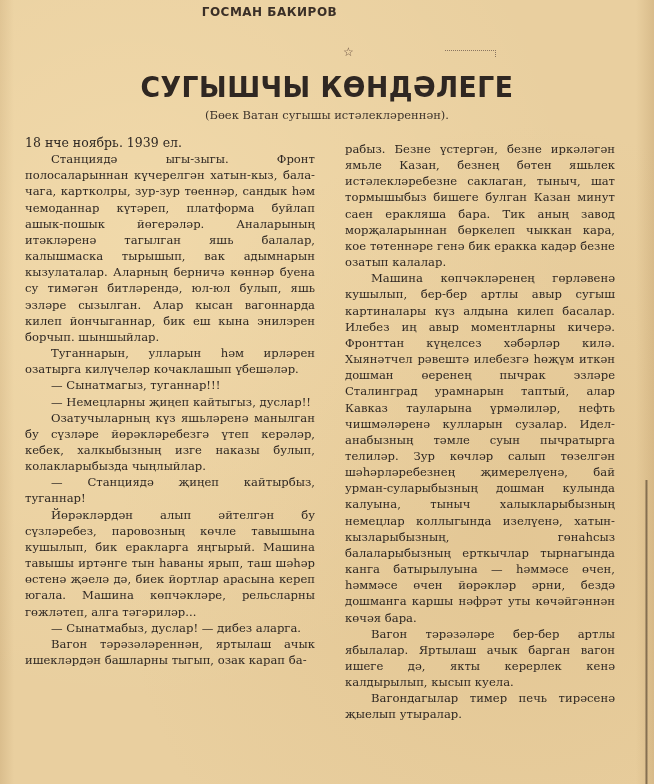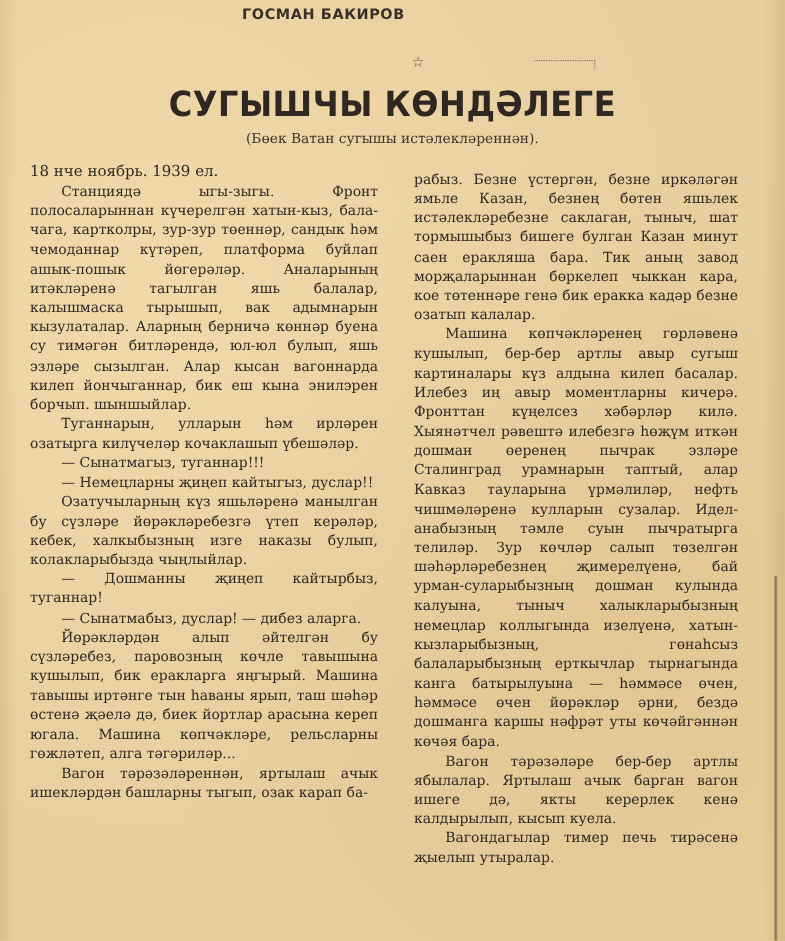--- a/index.html
+++ b/index.html
@@ -63,23 +63,23 @@
   <div class="title">СУГЫШЧЫ КӨНДӘЛЕГЕ</div>
   <div class="subtitle">(Бөек Ватан сугышы истәлекләреннән).</div>
 
   <div class="col col-left">
     <p class="date">18 нче ноябрь. 1939 ел.</p>
     <p>Станциядә ыгы-зыгы. Фронт полосаларыннан күчерелгән хатын-кыз, бала-чага, картколры, зур-зур төеннәр, сандык һәм чемоданнар күтәреп, платформа буйлап ашык-пошык йөгерәләр. Аналарының итәкләренә тагылган яшь балалар, калышмаска тырышып, вак адымнарын кызулаталар. Аларның берничә көннәр буена су тимәгән битләрендә, юл-юл булып, яшь эзләре сызылган. Алар кысан вагоннарда килеп йончыганнар, бик еш кына энилэрен борчып. шыншыйлар.</p>
     <p>Туганнарын, улларын һәм ирләрен озатырга килүчеләр кочаклашып үбешәләр.</p>
     <p>— Сынатмагыз, туганнар!!!</p>
     <p>— Немецларны җиңеп кайтыгыз, дуслар!!</p>
     <p>Озатучыларның күз яшьләренә манылган бу сүзләре йөрәкләребезгә үтеп керәләр, кебек, халкыбызның изге наказы булып, колакларыбызда чыңлыйлар.</p>
-    <p>— Дошманны җиңеп кайтырбыз, туганнар!</p>
+    <p>— Станциядә җиңеп кайтырбыз, туганнар!</p>
+    <p>Йөрәкләрдән алып әйтелгән бу сүзләребез, паровозның көчле тавышына кушылып, бик еракларга яңгырый. Машина тавышы иртәнге тын һаваны ярып, таш шәһәр өстенә җәелә дә, биек йортлар арасына кереп югала. Машина көпчәкләре, рельсларны гөжләтеп, алга тәгәриләр...</p>
     <p>— Сынатмабыз, дуслар! — дибез аларга.</p>
-    <p>Йөрәкләрдән алып әйтелгән бу сүзләребез, паровозның көчле тавышына кушылып, бик еракларга яңгырый. Машина тавышы иртәнге тын һаваны ярып, таш шәһәр өстенә җәелә дә, биек йортлар арасына кереп югала. Машина көпчәкләре, рельсларны гөжләтеп, алга тәгәриләр...</p>
     <p>Вагон тәрәзәләреннән, ярты­лаш ачык ишекләрдән башларны тыгып, озак карап ба-</p>
   </div>
 
   <div class="col col-right">
     <p class="noindent">рабыз. Безне үстергән, безне иркәләгән ямьле Казан, безнең бөтен яшьлек истәлекләребезне саклаган, тыныч, шат тормышыбыз бишеге булган Казан минут саен еракляша бара. Тик аның завод морҗаларыннан бөркелеп чыккан кара, кое төтеннәре генә бик еракка кадәр безне озатып калалар.</p>
     <p>Машина көпчәкләренең гөрләвенә кушылып, бер-бер артлы авыр сугыш картиналары күз алдына килеп басалар. Илебез иң авыр моментларны кичерә. Фронттан күңелсез хәбәрләр килә. Хыянәтчел рәвештә илебезгә һөҗүм иткән дошман өеренең пычрак эзләре Сталинград урамнарын таптый, алар Кавказ тауларына үрмәлиләр, нефть чишмәләренә кулларын сузалар. Идел-анабызның тәмле суын пычратырга телиләр. Зур көчләр салып төзелгән шәһәрләребезнең җимерелүенә, бай урман-суларыбызның дошман кулында калуына, тыныч халыкларыбызның немецлар коллыгында изелүенә, хатын-кызларыбызның, гөнаһсыз балаларыбызның ерткычлар тырнагында канга батырылуына — һәммәсе өчен, һәммәсе өчен йөрәкләр әрни, бездә дошманга каршы нәфрәт уты көчәйгәннән көчәя бара.</p>
     <p>Вагон тәрәзәләре бер-бер артлы ябылалар. Ярты­лаш ачык барган вагон ишеге дә, якты керерлек кенә калдырылып, кысып куела.</p>
     <p>Вагондагылар тимер печь тирәсенә җыелып утыралар.</p>
 
   </div>

